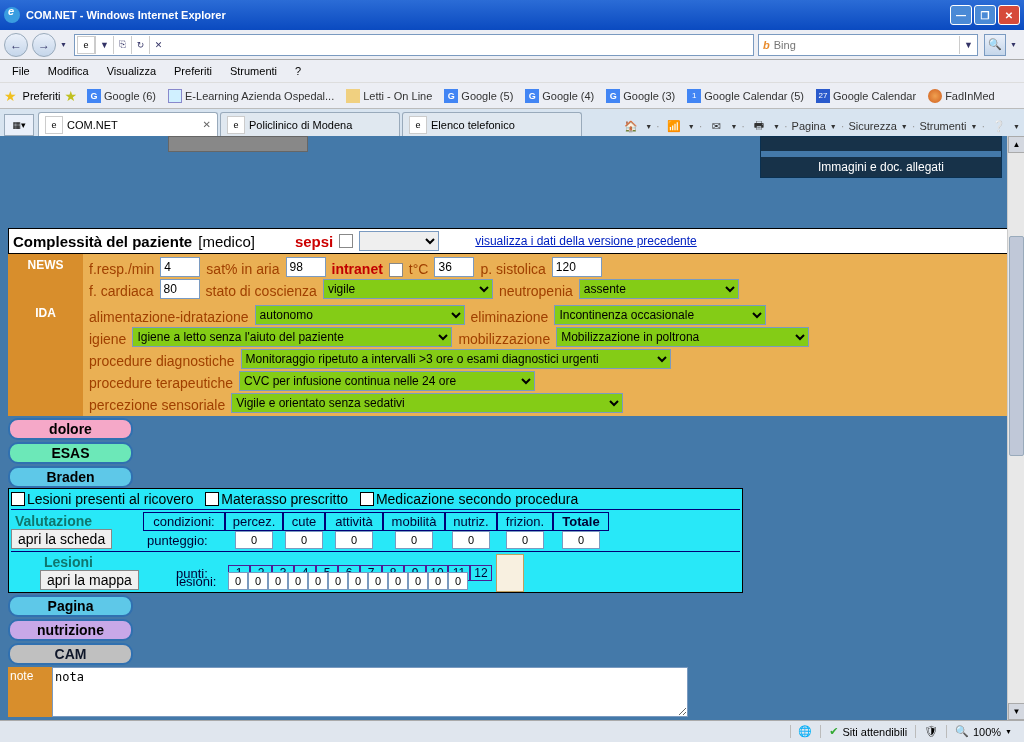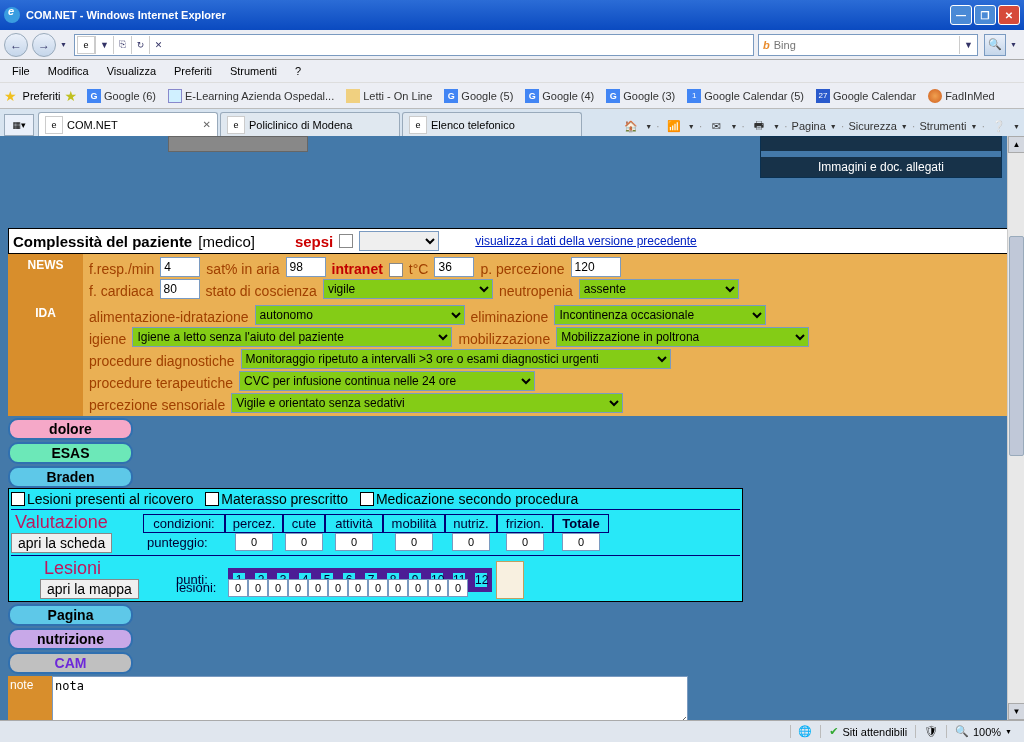--- a/index.html
+++ b/index.html
@@ -84,34 +84,34 @@
 .fld-select { border: 1px solid #7a9ac0; background: #84cc16; height: 20px; font-size: 12px; }
 .fld-chk { width: 14px; height: 14px; border: 1px solid #888; background: #fff; display: inline-block; vertical-align: middle; }
 
 
 .tag-btn { display: block; width: 125px; border: 2px solid #3070b0; border-radius: 10px; text-align: center; font-size: 14px; font-weight: bold; padding: 1px 0; margin-top: 2px; }
 .tag-dolore { background: #f5a8c8; color: #000; }
 .tag-esas { background: #6ce8b8; color: #000; }
 .tag-braden { background: #5ec8e8; color: #000; }
 .tag-conley { background: #5ec8e8; color: #000; }
 .tag-nutriz { background: #c8a8e8; color: #000; }
-.tag-cam { background: #c0c0c0; color: #6d28d9; }
+.tag-cam { background: #c0c0c0; color: #0f172a; }
 
 
 .braden-box { background: #28e8f8; border: 1px solid #000; padding: 2px; }
 .braden-row1 { display: flex; align-items: center; gap: 2px; font-size: 14px; }
 .braden-chk { width: 14px; height: 14px; border: 1px solid #000; background: #fff; display: inline-block; }
 .braden-table { display: flex; align-items: center; gap: 2px; margin-top: 2px; border-top: 1px solid #007; padding-top: 2px; }
-.btab-lbl { font-size: 18px; font-weight: normal; color: #be185d; padding: 0 4px; }
+.btab-lbl { font-size: 14px; font-weight: bold; color: #0f766e; padding: 0 4px; }
 .btab-sublbl { font-size: 13px; color: #003; padding: 0 4px; }
 .btab-apri { background: #f0f0f0; border: 1px solid #888; font-size: 14px; padding: 1px 6px; }
 .btab-cell { border: 1px solid #007; padding: 1px 4px; font-size: 13px; color: #003; text-align: center; }
 .btab-input { border: 1px solid #7a9ac0; background: #fff; width: 38px; height: 18px; font-size: 11px; text-align: center; }
 .lesioni-row { display: flex; align-items: center; gap: 2px; margin-top: 2px; border-top: 1px solid #007; padding-top: 2px; }
-.les-num { border: 5px solid #4c1d95; width: 22px; text-align: center; font-size: 12px; color: #003; }
+.les-num { border: 1px solid #4c1d95; width: 22px; text-align: center; font-size: 12px; color: #003; }
 .les-input { border: 1px solid #7a9ac0; background: #fff; width: 20px; height: 18px; font-size: 11px; text-align: center; }
 .body-icon { width: 28px; height: 38px; background: #f8f0e0; border: 1px solid #c0a060; display: inline-block; }
 
 
 .note-row { display: flex; margin-top: 2px; }
 .note-lbl { background: #d88e2c; color: #fff; width: 44px; padding: 2px; font-size: 12px; }
 .note-input { flex: 1; max-width: 636px; border: 1px solid #7a9ac0; background: #fff; height: 50px; font-size: 12px; padding: 2px; }
 
 
 .statusbar { position: fixed; bottom: 0; left: 0; right: 0; height: 22px; background: #e0e6ee; border-top: 1px solid #aaa; display: flex; align-items: center; font-size: 11px; padding: 0 4px; }
@@ -276,21 +276,21 @@
         <div class="news-body">
           <div class="news-row">
             <span class="fld-lbl">f.resp./min</span>
             <input class="fld-input w40" value="4" style="">
             <span class="fld-lbl">sat% in aria</span>
             <input class="fld-input w40" value="98" style="">
             <span class="fld-lbl red">intranet</span>
             <span class="fld-chk"></span>
             <span class="fld-lbl">t°C</span>
             <input class="fld-input w40" value="36" style="">
-            <span class="fld-lbl">p. percezione</span>
+            <span class="fld-lbl">p. sistolica</span>
             <input class="fld-input w50" value="120" style="">
           </div>
           <div class="news-row">
             <span class="fld-lbl">f. cardiaca</span>
             <input class="fld-input w40" value="80" style="">
             <span class="fld-lbl">stato di coscienza</span>
             <select class="fld-select" style="width:170px"><option>vigile</option></select>
             <span class="fld-lbl">neutropenia</span>
             <select class="fld-select" style="width:160px"><option>assente</option></select>
           </div>

